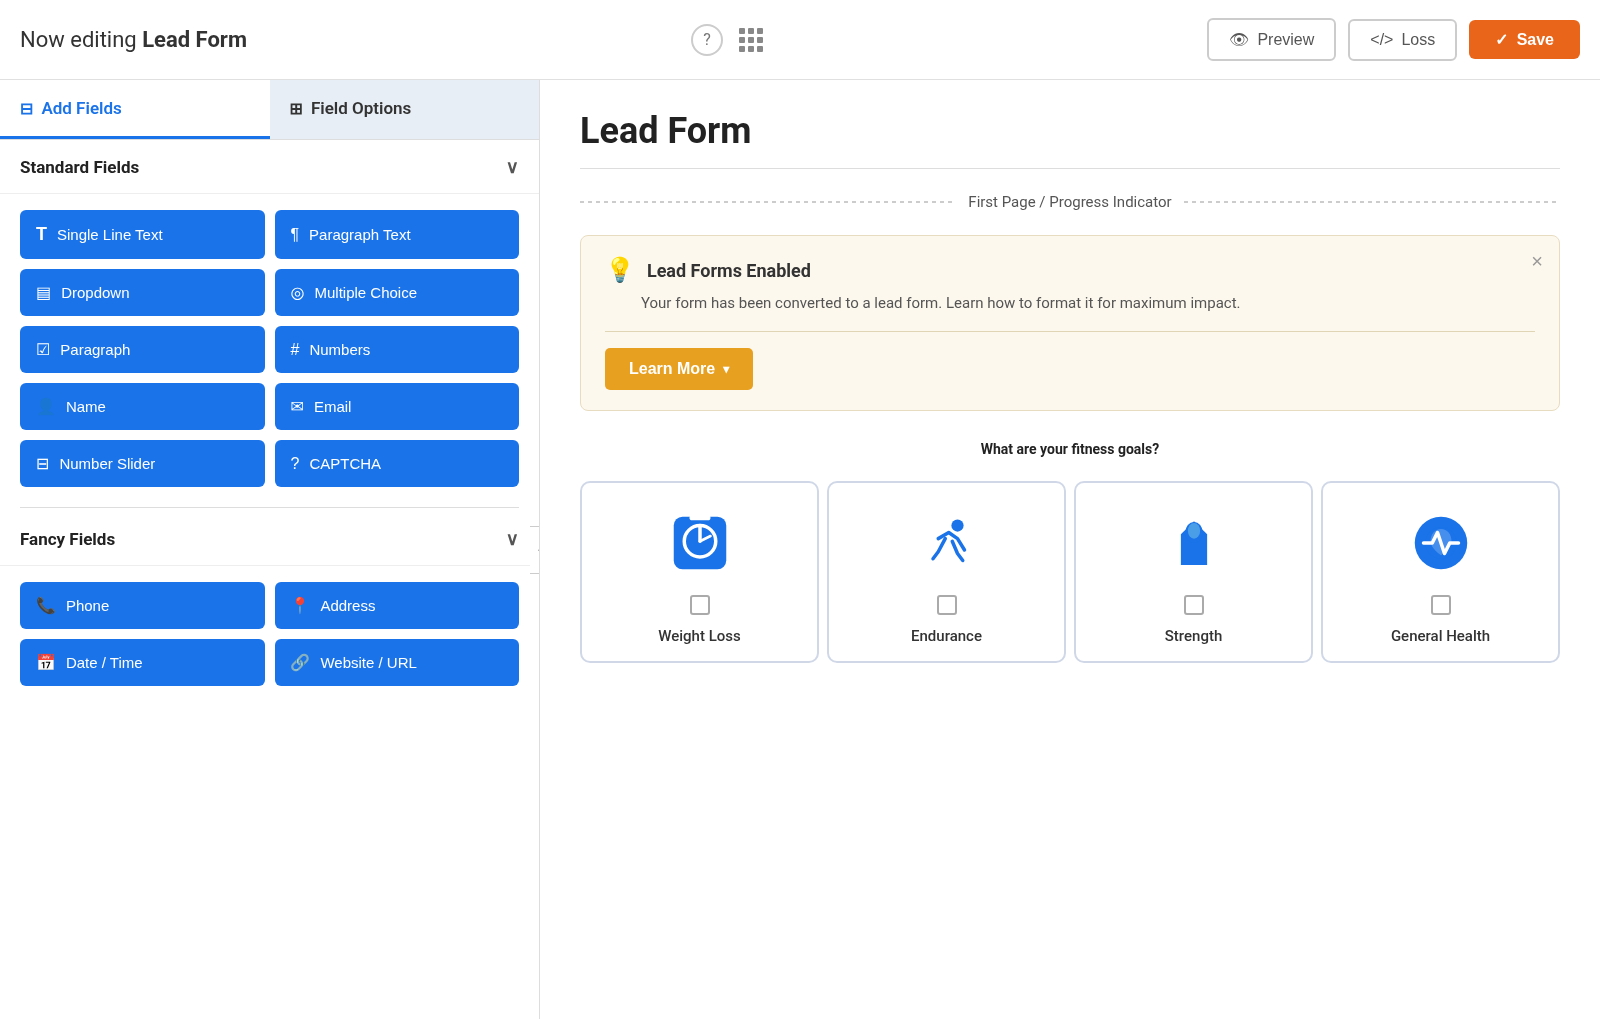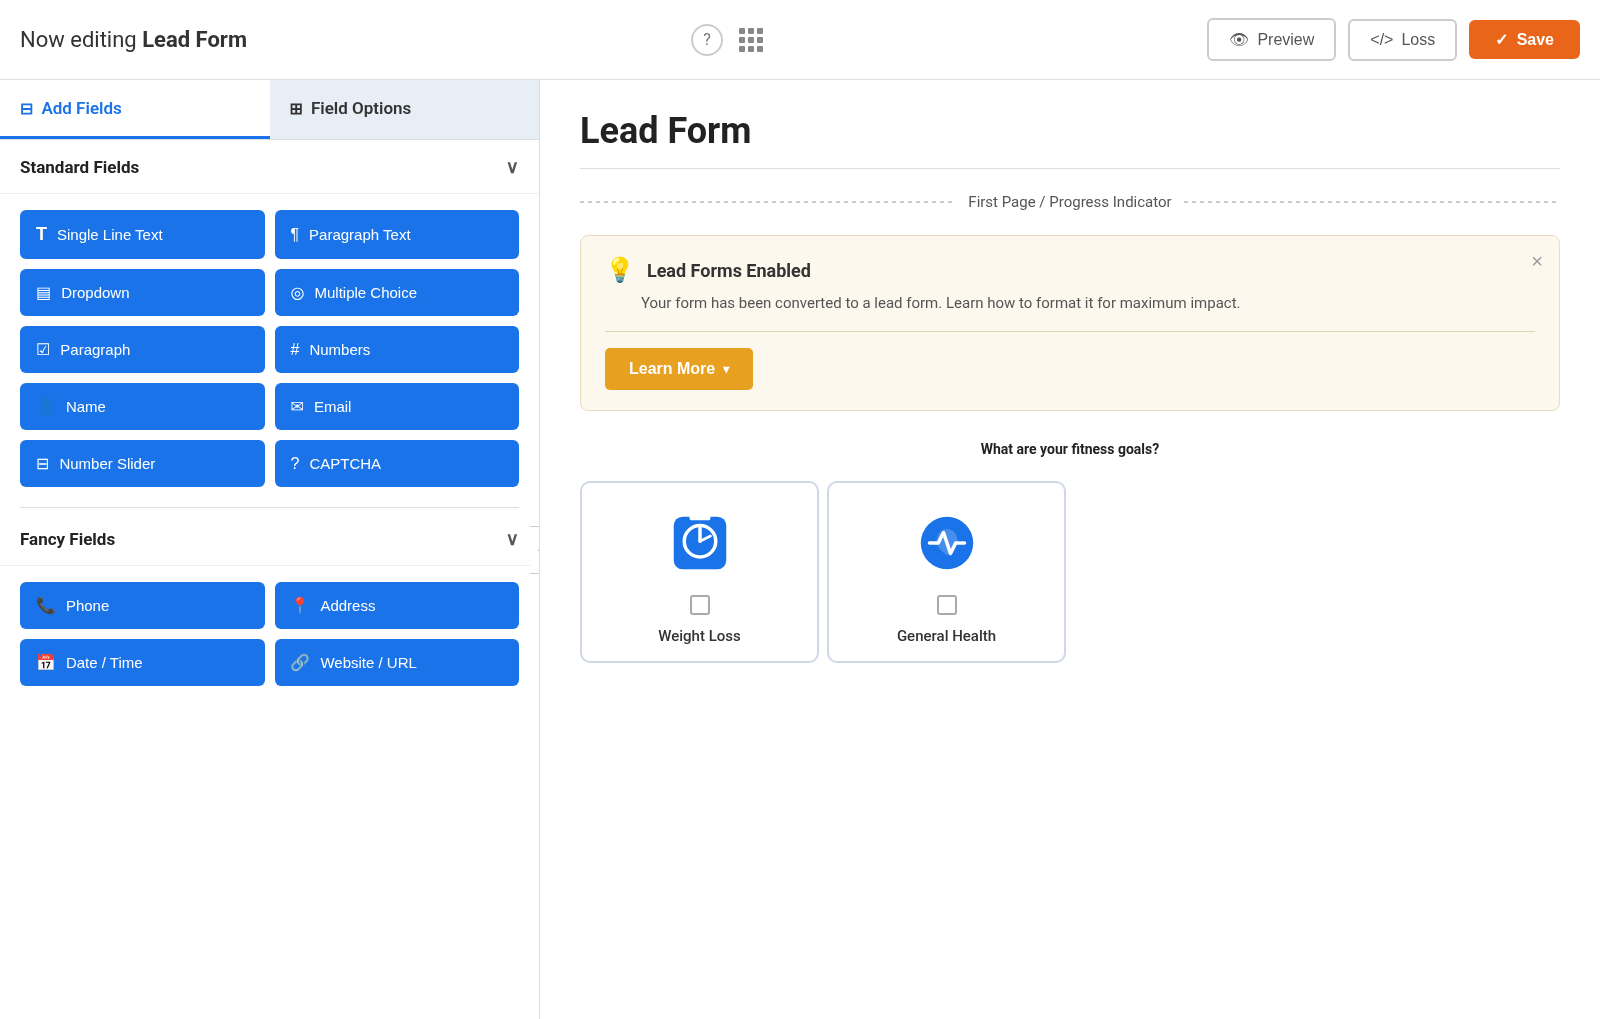--- a/index.html
+++ b/index.html
@@ -506,21 +506,46 @@
             <circle cx="40" cy="38" r="18" fill="none" stroke="white" stroke-width="4"></circle>
             <line x1="40" y1="20" x2="40" y2="38" stroke="white" stroke-width="4" stroke-linecap="round"></line>
             <line x1="40" y1="38" x2="52" y2="32" stroke="white" stroke-width="3" stroke-linecap="round"></line>
             <rect x="28" y="8" width="24" height="6" rx="3" fill="white"></rect>
           </svg>
         </div>
         <div class="fitness-checkbox"></div>
         <span class="fitness-label">Weight Loss</span>
       </div>
 
-
+      <div class="fitness-card">
+        <div class="fitness-icon-wrap">
+          <svg class="fitness-svg" viewBox="0 0 80 80">
+            <circle cx="52" cy="20" r="7" fill="#1a73e8"></circle>
+            <path d="M30 35 L42 28 L52 35 L60 48" stroke="#1a73e8" stroke-width="4" fill="none" stroke-linecap="round" stroke-linejoin="round"></path>
+            <path d="M38 35 L30 50 L24 58" stroke="#1a73e8" stroke-width="4" fill="none" stroke-linecap="round" stroke-linejoin="round"></path>
+            <path d="M46 38 L52 52 L58 60" stroke="#1a73e8" stroke-width="4" fill="none" stroke-linecap="round" stroke-linejoin="round"></path>
+          </svg>
+        </div>
+        <div class="fitness-checkbox"></div>
+        <span class="fitness-label">Endurance</span>
+      </div>
+
+      <div class="fitness-card">
+        <div class="fitness-icon-wrap">
+          <svg class="fitness-svg" viewBox="0 0 80 80">
+            <path d="M40 15 L55 30 L55 65 L25 65 L25 30 Z" fill="#1a73e8"></path>
+            <circle cx="40" cy="28" r="8" fill="#1a73e8"></circle>
+            <rect x="27" y="30" width="26" height="35" rx="4" fill="#1a73e8"></rect>
+            <ellipse cx="40" cy="28" rx="10" ry="12" fill="#1a73e8"></ellipse>
+            <ellipse cx="40" cy="26" rx="7" ry="9" fill="#4a9ee8"></ellipse>
+          </svg>
+        </div>
+        <div class="fitness-checkbox"></div>
+        <span class="fitness-label">Strength</span>
+      </div>
 
       <div class="fitness-card">
         <div class="fitness-icon-wrap">
           <svg class="fitness-svg" viewBox="0 0 80 80">
             <circle cx="40" cy="40" r="30" fill="#1a73e8"></circle>
             <path d="M22 40 C22 30 30 22 40 22 C50 22 58 30 58 40 C58 50 50 58 40 58 C30 58 22 50 22 40Z" fill="#1a73e8"></path>
             <path d="M28 38 C28 30 33 24 40 24 C47 24 52 30 52 38 C52 46 40 54 40 54 C40 54 28 46 28 38Z" fill="white" opacity="0.2"></path>
             <polyline points="20,40 30,40 36,28 44,52 50,40 60,40" stroke="white" stroke-width="4" fill="none" stroke-linecap="round" stroke-linejoin="round"></polyline>
           </svg>
         </div>

